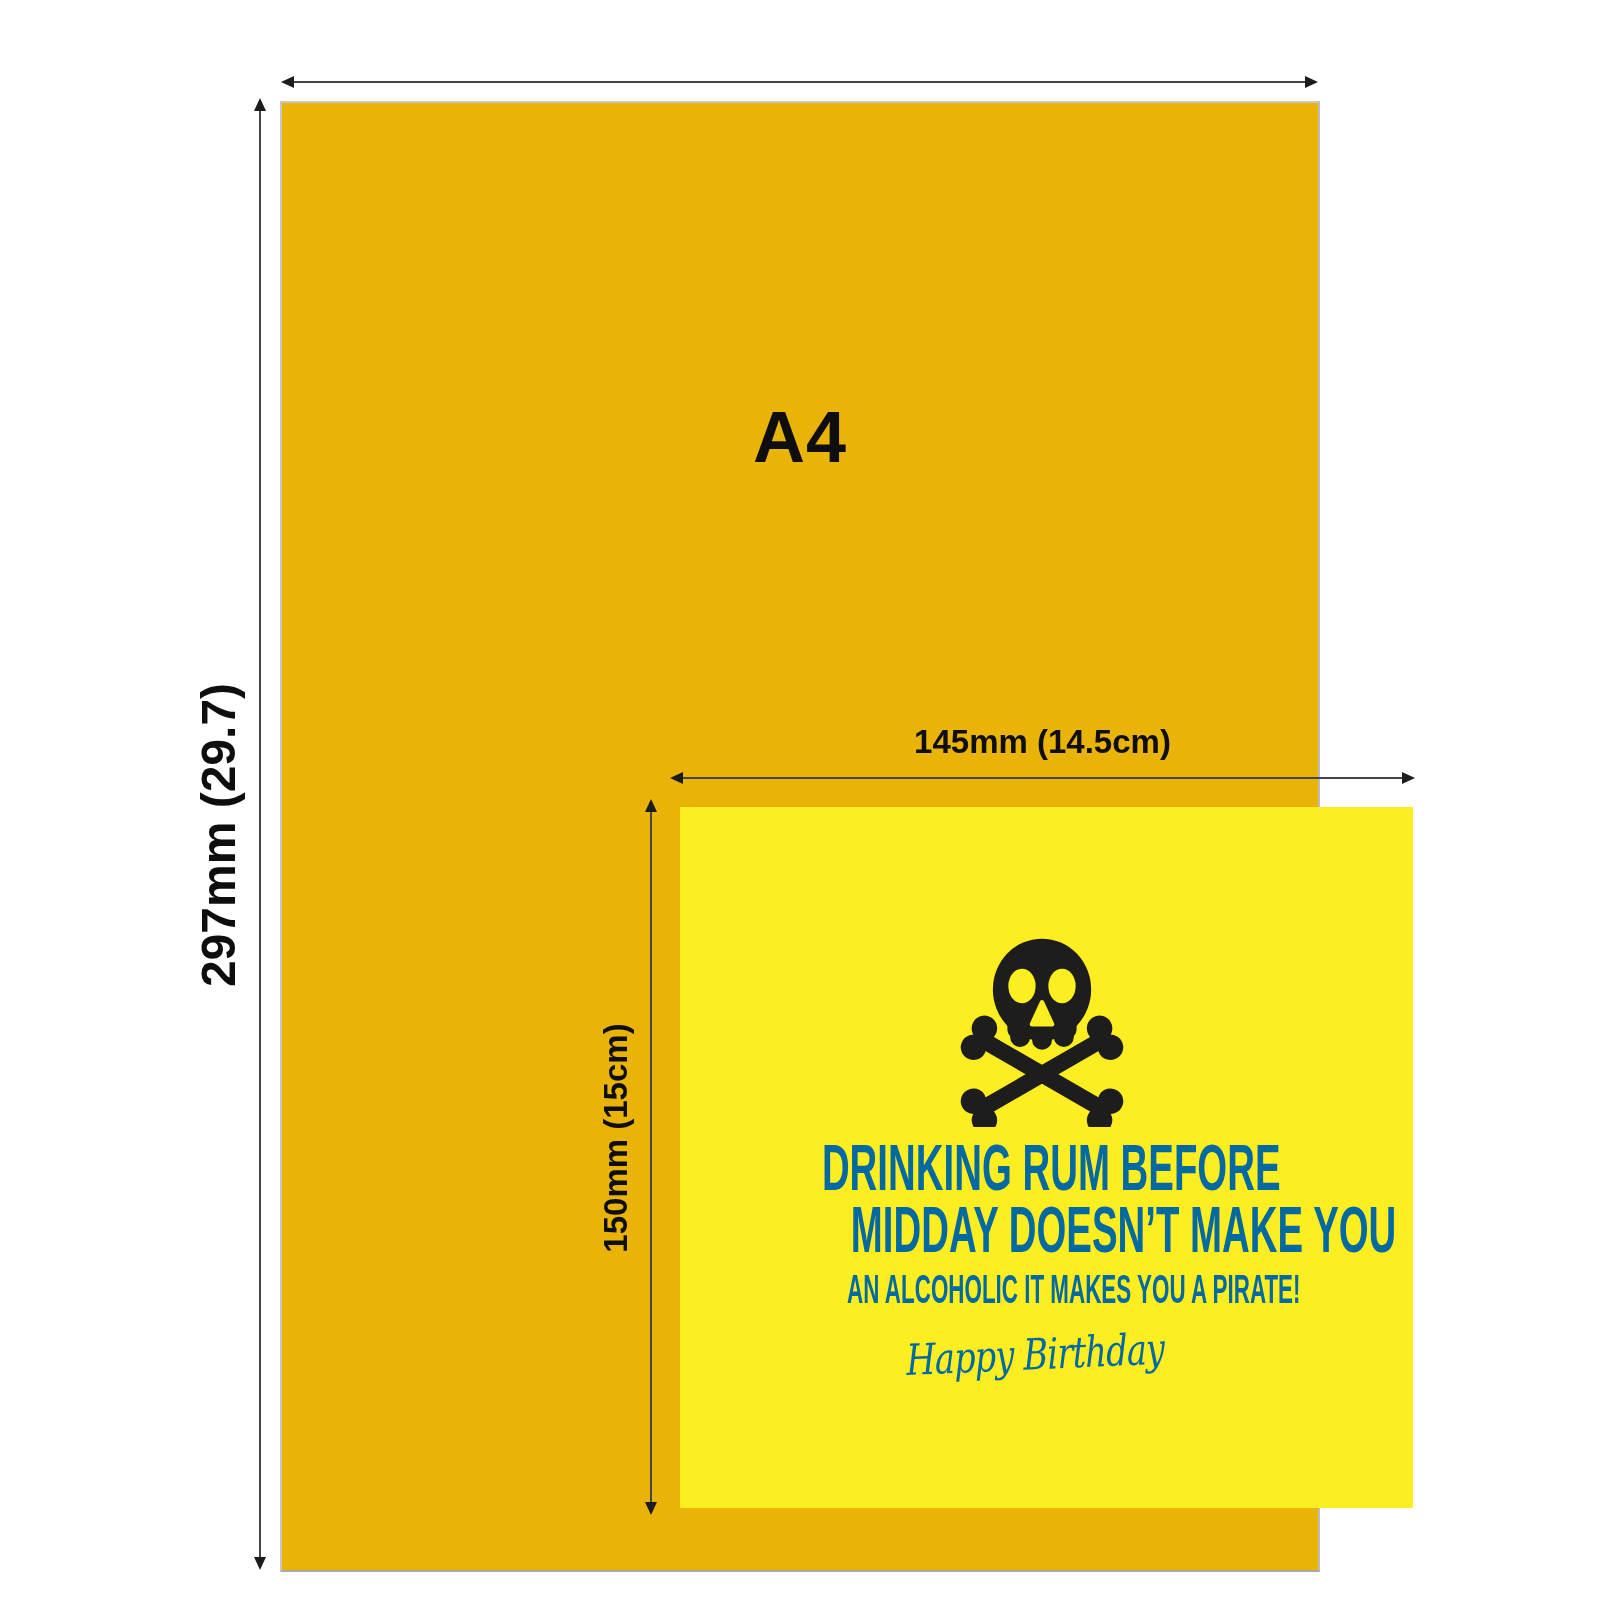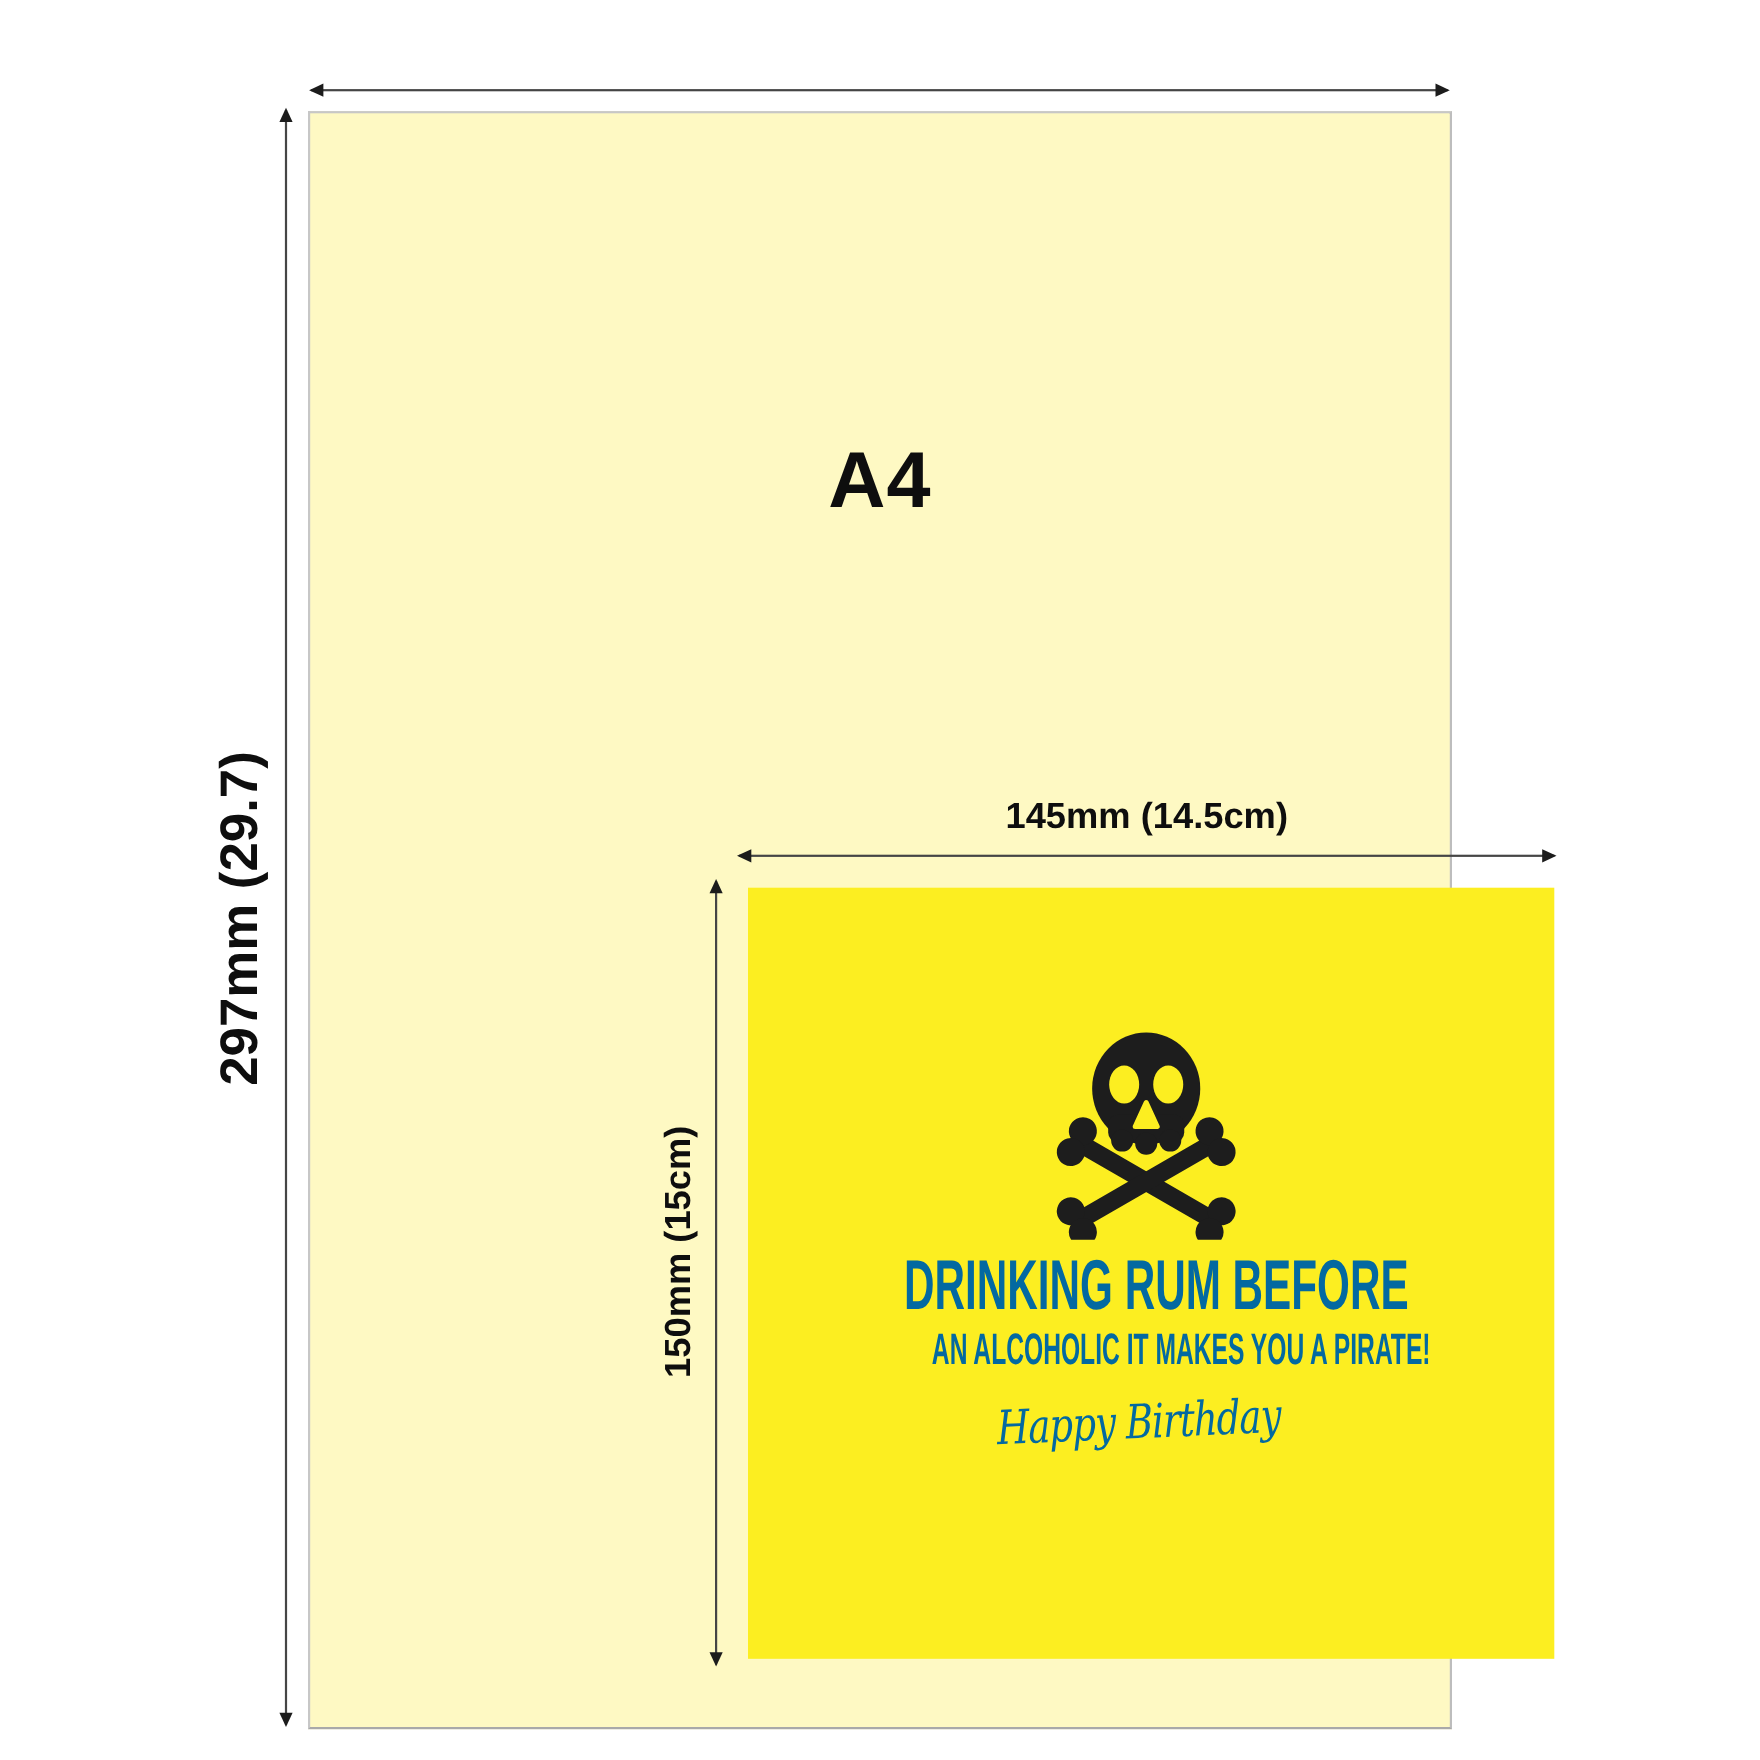--- a/index.html
+++ b/index.html
@@ -12,21 +12,21 @@
     height: 1600px;
     background: #ffffff;
     overflow: hidden;
   }
 
   
   .a4-sheet {
     position: absolute;
     left: 280px; top: 101px;
     width: 1040px; height: 1471px;
-    background: #fef9c3;
+    background: #eab308;
     border: 2px solid #c7c7c7;
     border-bottom-color: #a9a9a9;
     border-right-color: #bdbdbd;
   }
   .a4-label {
     position: absolute;
     left: 0; width: 100%;
     top: 296px;
     text-align: center;
     font-size: 72px;
@@ -204,19 +204,20 @@
 
       <g fill="#fcee21">
         <ellipse cx="78" cy="66" rx="15" ry="19"></ellipse>
         <ellipse cx="122" cy="66" rx="15" ry="19"></ellipse>
         <path d="M100 84 L111 108 L89 108 Z" stroke="#fcee21" stroke-width="5" stroke-linejoin="round"></path>
       </g>
     </svg>
 
     <div class="card-text">
       <div class="card-line l1"><span class="cond">DRINKING RUM BEFORE</span></div>
+      <div class="card-line l2"><span class="cond">MIDDAY DOESN’T MAKE YOU</span></div>
       <div class="card-line l3"><span class="cond-sm">AN ALCOHOLIC IT MAKES YOU A PIRATE!</span></div>
       <div class="card-script"><span class="script-inner">Happy Birthday</span></div>
     </div>
 
   </div>
 
 </div>
 
 </body></html>

